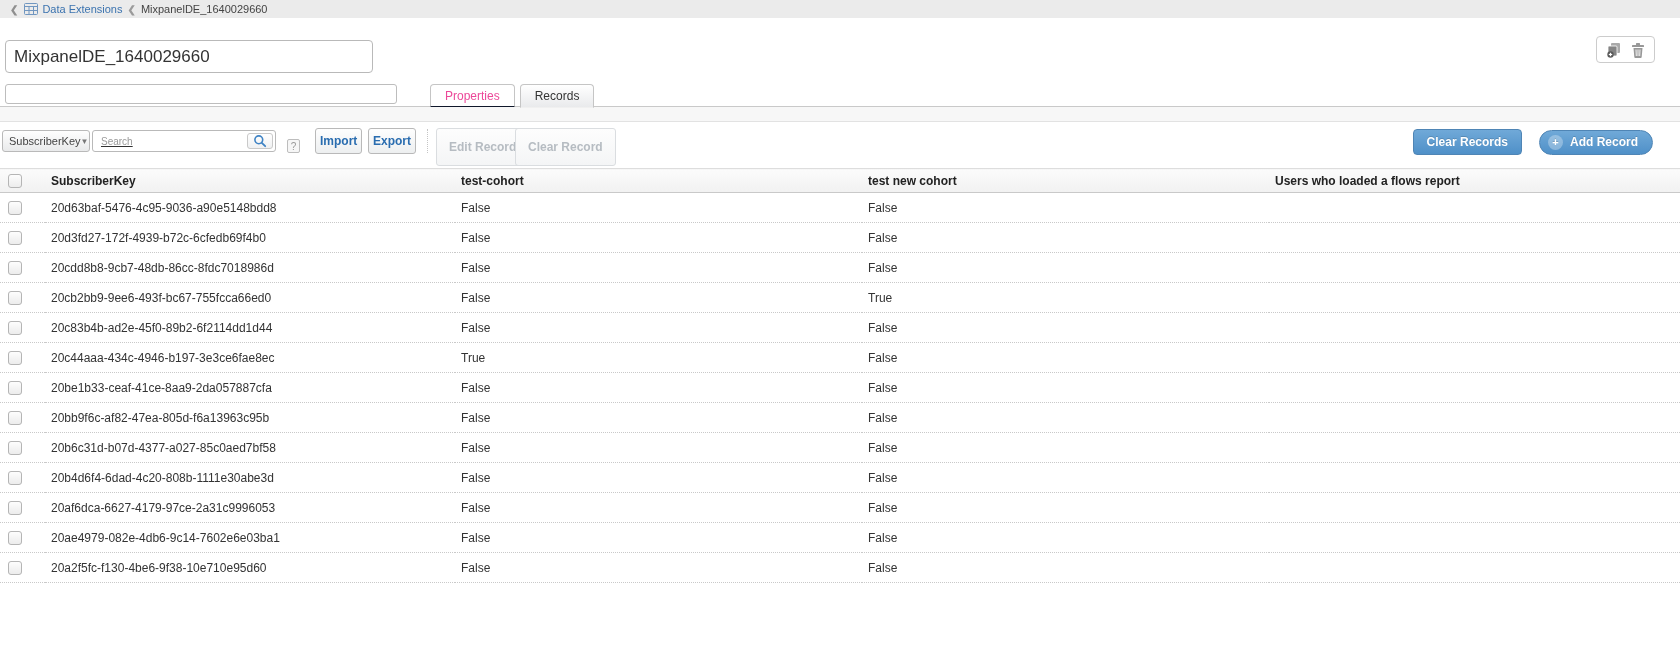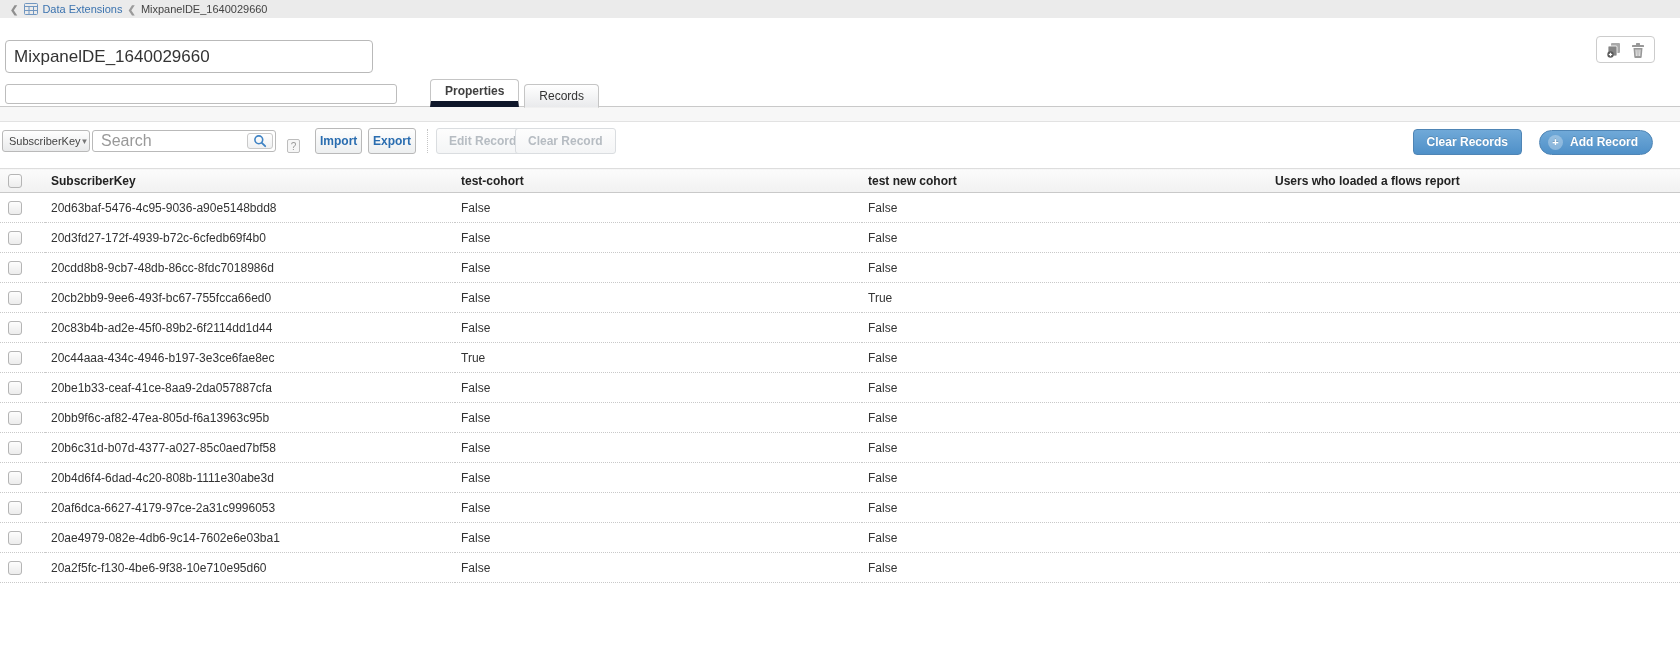--- a/index.html
+++ b/index.html
@@ -42,60 +42,60 @@
   .action-box svg { cursor:pointer; display:block; }
 
   
   .tab-strip-line { position:absolute; top:106px; left:0; right:0; height:0; border-top:1px solid #c9c9c9; }
   .tab-band { position:absolute; top:107px; left:0; right:0; height:15px; background:#f7f7f7; border-bottom:1px solid #e2e2e2; }
   .tabs { position:absolute; left:430px; top:84px; height:23px; display:flex; gap:5px; align-items:flex-end; z-index:2; }
   .tab {
     font-size:12px; padding:4px 14px 3px 14px; border:1px solid #c5c5c5;
     border-radius:4px 4px 0 0; cursor:pointer; background:#fff;
   }
-  .tab.inactive { color:#404040; border-bottom:6px solid #0f172a;font-weight:bold; }
+  .tab.inactive { color:#ec4899; border-bottom:1px solid #0f172a; }
   .tab.active {
     color:#333; background:linear-gradient(#ffffff,#e9eaec);
     border-bottom:1px solid #f0f0f0; position:relative; top:1px; padding-bottom:4px;margin-top:39px;
   }
 
   
   .toolbar { position:absolute; top:128px; left:0; right:0; height:28px; }
   .field-dropdown {
     position:absolute; left:2px; top:2px; height:22px; width:88px;
     border:1px solid #b9b9b9; border-radius:3px;
     background:linear-gradient(#fefefe,#e9eaeb); font-size:11px; color:#444;
     display:flex; align-items:center; justify-content:space-between; padding:0 6px; cursor:pointer;
   }
   .field-dropdown .caret { font-size:8px; color:#777; }
   .search-wrap { position:absolute; left:92px; top:2px; width:184px; height:22px;
     border:1px solid #b9b9b9; border-radius:3px; background:#fff; }
   .search-wrap input {
     border:none; outline:none; width:100%; height:100%; padding:0 32px 0 8px;
-    font-size:16px; color:#333; font-family:"Liberation Sans", sans-serif; background:transparent;
+    font-size:10px; color:#333; font-family:"Liberation Sans", sans-serif; background:transparent;text-decoration:underline;
   }
   .search-wrap input::placeholder { color:#999; }
   .search-btn {
     position:absolute; right:2px; top:2px; width:26px; height:16px;
     border:1px solid #c9c9c9; border-radius:3px; background:linear-gradient(#fff,#f0f1f2);
     display:flex; align-items:center; justify-content:center; cursor:pointer;
   }
   .help-box {
     position:absolute; left:287px; top:11px; width:13px; height:14px;
     border:1px solid #bdbdbd; border-radius:2px; background:#f6f6f6;
     color:#999; font-size:10px; display:flex; align-items:center; justify-content:center; cursor:pointer;
   }
   .btn { font-family:"Liberation Sans", sans-serif; font-size:12px; font-weight:bold; cursor:pointer; }
   .btn-light {
     border:1px solid #b9b9b9; border-radius:3px; color:#2a6db0;
     background:linear-gradient(#fefefe,#edeff0); padding:5px 4px;
   }
   .btn-disabled {
     border:1px solid #dadde0; border-radius:3px; color:#b6bcc2;
-    background:linear-gradient(#fdfdfd,#f4f5f6); padding:5px 12px; cursor:default;
+    background:linear-gradient(#fdfdfd,#f4f5f6); padding:11px 12px; cursor:default;
   }
   .tb-import { position:absolute; left:315px; top:0; }
   .tb-export { position:absolute; left:368px; top:0; }
   .tb-sep { position:absolute; left:427px; top:1px; height:24px; border-left:1px dotted #c5c5c5; }
   .tb-edit { position:absolute; left:436px; top:0; }
   .tb-clear1 { position:absolute; left:515px; top:0; }
   .right-group { position:absolute; right:27px; top:1px; display:flex; gap:17px; align-items:center; }
   .btn-blue {
     border:1px solid #4f85b5; border-radius:4px; color:#fff;
     background:linear-gradient(#70a9d8,#4f90c8); padding:5px 13px;

